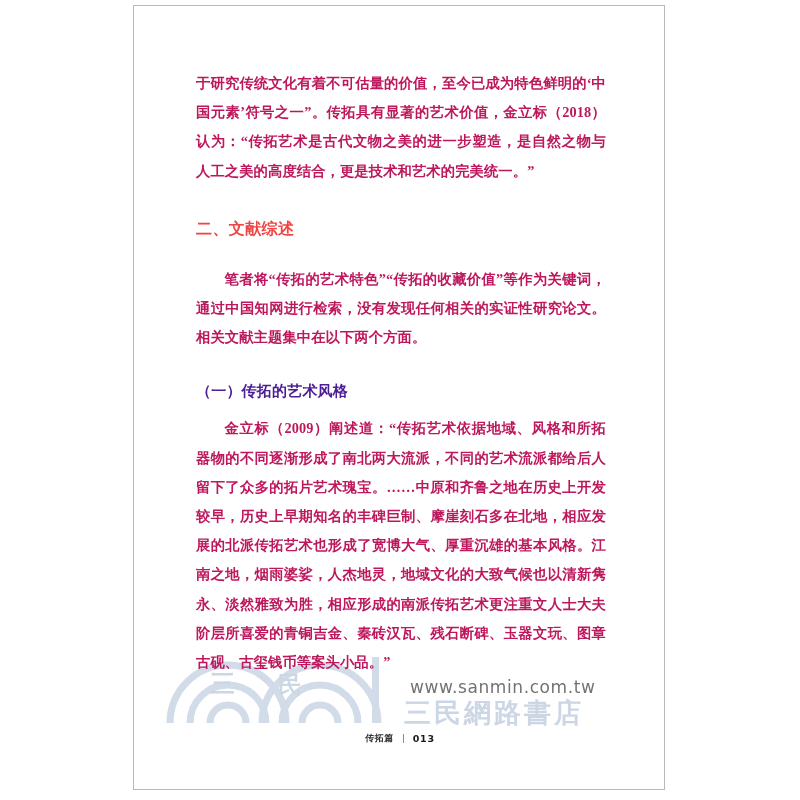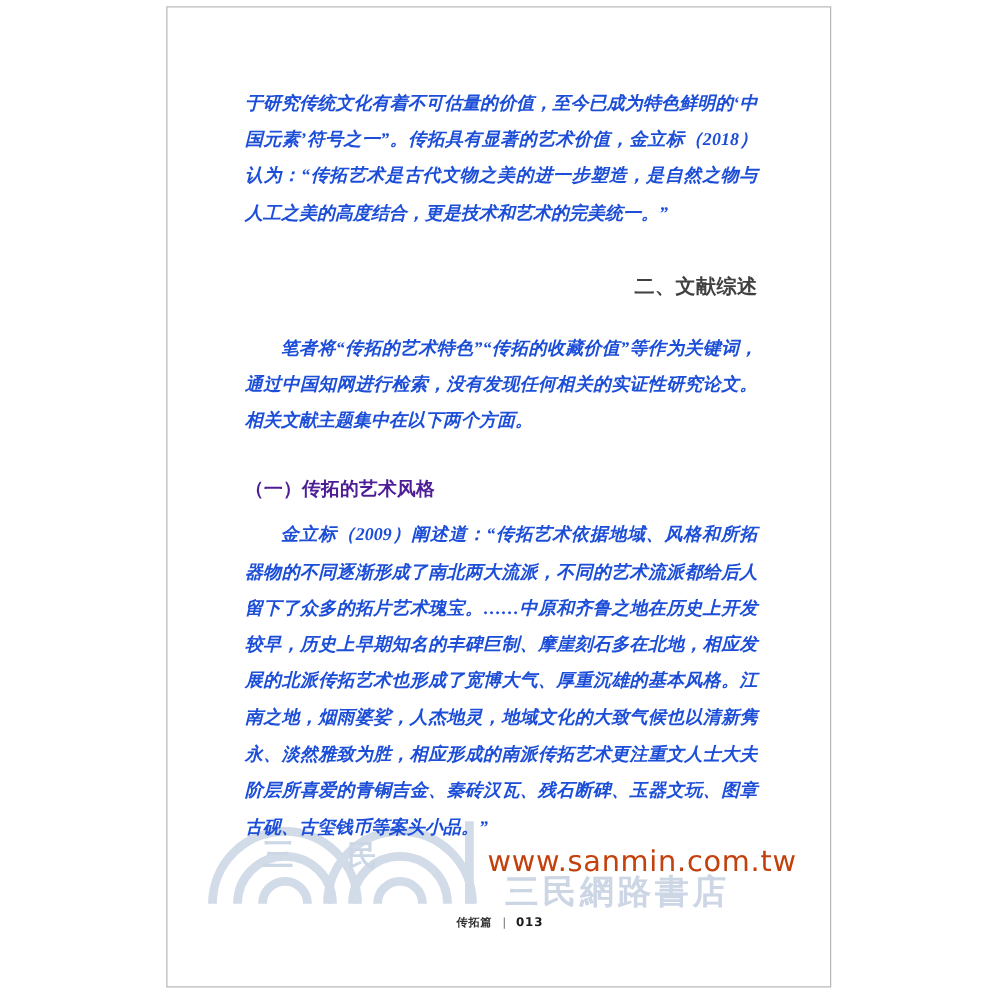--- a/index.html
+++ b/index.html
@@ -34,26 +34,26 @@
     left: 0px;
     top: 645px;
     width: 532px;
     height: 75px;
     pointer-events: none;
     z-index: 3;
   }
   #watermark svg { display: block; }
   .wm-url {
     position: absolute;
-    left: 256px;
+    left: 276px;
     top: 26px;
     font-family: "DejaVu Sans", "Liberation Sans", sans-serif;
-    font-size: 23px;
+    font-size: 17px;
     letter-spacing: 0.6px;
-    color: #c2410c;
+    color: #737373;
     white-space: nowrap;
   }
   .wm-cjk {
     position: absolute;
     font-family: "DejaVu Sans", "Liberation Sans", sans-serif;
     font-weight: 700;
     color: #cfd9e6;
     white-space: nowrap;
   }
   .wm-cjk.big {
@@ -73,45 +73,43 @@
     left: 62px;
     top: 63px;
     width: 410px;
     z-index: 5;
   }
 
   .para {
     margin: 0;
     font-size: 14.3px;
     line-height: 29.2px;
-    color: #1d4ed8;
+    color: #be185d;
     text-align: justify;
     text-justify: inter-ideograph;
     letter-spacing: 0.1px;
     font-family: "Liberation Serif", "DejaVu Serif", serif;
     font-weight: 600;
-    font-style: italic;
   }
   .para.indent { text-indent: 2em; }
 
   .gap-after-p1  { height: 2px; }
   .gap-before-h2 { height: 31px; }
   .gap-after-h2  { height: 26px; }
   .gap-before-h3 { height: 30px; }
   .gap-after-h3  { height: 14px; }
 
   h2.section-heading {
     margin: 0;
     font-family: "DejaVu Sans", "Liberation Sans", sans-serif;
     font-size: 16px;
     font-weight: 700;
-    color: #404040;
+    color: #ef4444;
     letter-spacing: 0.4px;
     line-height: 20px;
-    text-align: right;
   }
   h3.subsection-heading {
     margin: 0;
     font-family: "DejaVu Sans", "Liberation Sans", sans-serif;
     font-size: 15px;
     font-weight: 700;
     color: #4c1d95;
     letter-spacing: 0.2px;
     line-height: 18px;
   }

